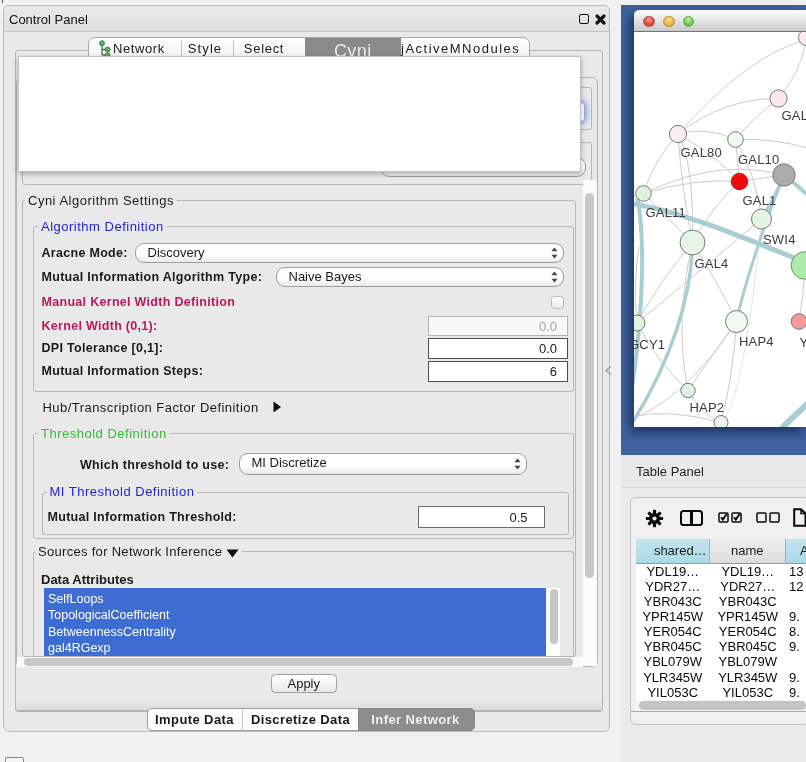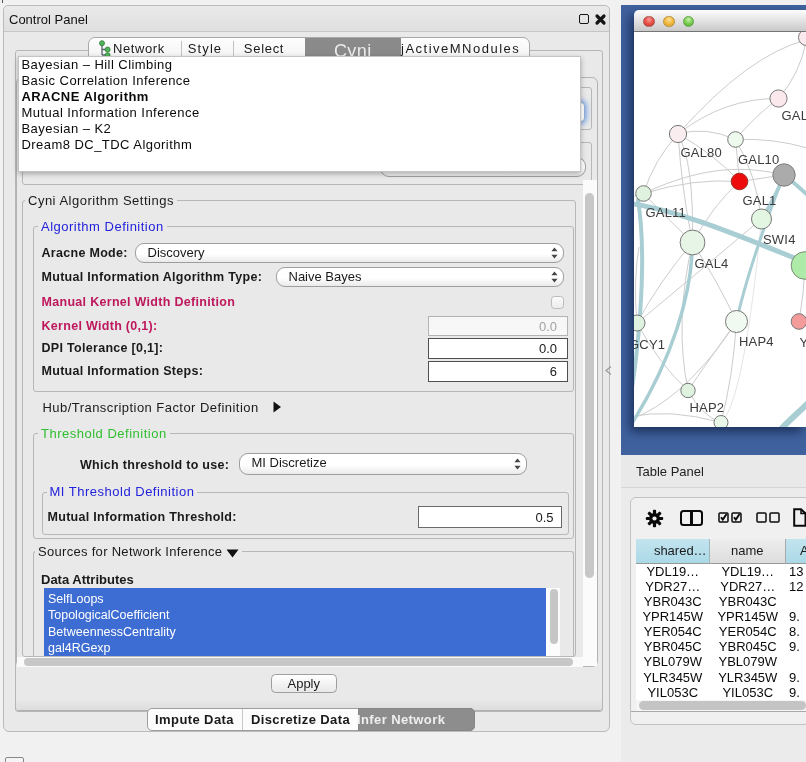--- a/index.html
+++ b/index.html
@@ -98,21 +98,21 @@
 <div class="lab" style="left:80px;top:457px">Which threshold to use:</div>
 <div class="combo" style="left:238.5px;top:453px;width:288.5px;height:21.5px">MI Discretize</div>
 <svg class="spin" style="left:513px;top:458px" width="7" height="11" viewBox="0 0 7 11">
     <path d="M3.5,0.5 L6.3,4 H0.7 Z" fill="#444"></path>
     <path d="M3.5,10.5 L6.3,7 H0.7 Z" fill="#444"></path>
   </svg>
 
 <div class="grp" style="left:41.5px;top:491.5px;width:527px;height:43.5px"></div>
 <div class="glabel" style="left:46.5px;top:485px;color:#2222DC">MI Threshold Definition</div>
 <div class="lab" style="left:47.5px;top:509px">Mutual Information Threshold:</div>
-<div class="fld" style="left:417.5px;top:505.5px;width:144px;height:22.5px;border:1px solid #6A6A6A;line-height:21px;padding-right:7px">0.5</div>
+<div class="fld" style="left:417.5px;top:505.5px;width:127px;height:22.5px;border:1px solid #6A6A6A;line-height:21px;padding-right:16px">0.5</div>
 
 <div class="grp" style="left:33px;top:551px;width:540.5px;height:106px;border-bottom:none;border-radius:3px 3px 0 0"></div>
 <div class="glabel" style="left:35px;top:544.5px;letter-spacing:0.3px">Sources for Network Inference <svg width="13" height="10" viewBox="0 0 13 10" style="vertical-align:-2px">
       <path d="M0.5,1.5 L12.5,1.5 L6.5,9.5 Z" fill="#111"></path>
     </svg></div>
 <div class="abs bold" style="left:41px;top:572px;font-size:13px">Data Attributes</div>
 
 <div class="abs" style="left:43.5px;top:587.5px;width:502px;height:68px;background:#3D6CD2"></div>
 <div class="abs" style="left:48px;top:590.5px;color:#fff;font-size:12.5px;line-height:16.5px">SelfLoops<br>TopologicalCoefficient<br>BetweennessCentrality<br>gal4RGexp</div>
 <div class="abs" style="left:545.5px;top:587.5px;width:14.5px;height:68px;background:#FCFCFC"></div>
@@ -123,30 +123,29 @@
 
 <div class="abs" style="left:15.5px;top:699.5px;width:586px;height:11.5px;background:linear-gradient(#E7E7E7,#DDDDDD);border-bottom:1px solid #B0B0B0;border-radius:0 0 3px 3px"></div>
 
 <div class="abs" style="left:270.5px;top:673.5px;width:66.5px;height:19.5px;border:1px solid #9E9E9E;border-radius:4.5px;background:linear-gradient(#FFFFFF,#E8E8E8);text-align:center;line-height:18px">Apply</div>
 
 <div class="abs" style="left:146.5px;top:707.5px;width:328px;height:23px;border:1px solid #9E9E9E;border-radius:5px;background:#FCFCFC"></div>
 <div class="abs" style="left:242px;top:708.5px;width:1px;height:21px;background:#C9C9C9"></div>
 <div class="abs" style="left:357.5px;top:707.5px;width:117px;height:23px;background:#8D8D8D;border:1px solid #868686;border-radius:0 5px 5px 0"></div>
 <div class="abs" style="left:152px;top:711.5px;width:85px;font-weight:bold;text-align:center;letter-spacing:0.4px;white-space:nowrap">Impute Data</div>
 <div class="abs" style="left:248px;top:711.5px;width:105px;font-weight:bold;text-align:center;letter-spacing:0.4px;white-space:nowrap">Discretize Data</div>
-<div class="abs" style="left:357px;top:711.5px;width:117px;font-weight:bold;text-align:left;color:#EFEFEF;letter-spacing:0.4px;white-space:nowrap">Infer Network</div>
+<div class="abs" style="left:357px;top:711.5px;width:117px;font-weight:bold;text-align:center;color:#EFEFEF;letter-spacing:0.4px;white-space:nowrap">Infer Network</div>
 
 <svg class="abs" style="left:605px;top:366px" width="7" height="9" viewBox="0 0 7 9">
     <path d="M6,0.5 L1,4.5 L6,8.5" stroke="#999" stroke-width="1.2" fill="none"></path>
   </svg>
 
 <div class="abs" style="left:5px;top:756.5px;width:19px;height:10px;border:1.5px solid #888;background:#F4F4F4;border-radius:2px 2px 0 0"></div>
 
 <div class="abs" id="popup" style="left:17.5px;top:56px;width:563.5px;height:115.5px;background:#FFFFFF;border:1px solid #C4C4C4;box-shadow:0 2px 5px rgba(0,0,0,0.28)">
-  <div style="padding-left:3px;line-height:16px;color:#0A0A0A;letter-spacing:0.45px">Bayesian – Hill Climbing<br>Basic Correlation Inference<br><b>ARACNE Algorithm</b><br>Mutual Information Inference<br>Bayesian – K2<br>Dream8 DC_TDC Algorithm</div>
 </div>
 
 <div class="abs" id="desktop" style="left:621px;top:4.5px;width:185px;height:450px;background:#3F629E"></div>
 
 <div class="abs" id="netwin" style="left:633.5px;top:10px;width:172.5px;height:416.5px;box-shadow:-4px 5px 10px rgba(0,10,40,0.55)">
   <div style="position:absolute;left:0;top:0;width:100%;height:21.5px;background:linear-gradient(#FDFDFD,#C9C9C9);border-bottom:1px solid #757575;border-radius:5px 0 0 0"></div>
   <div class="abs" style="left:9.5px;top:5.5px;width:11.5px;height:11.5px;border-radius:50%;background:radial-gradient(circle at 50% 30%,#FA9A95,#E64A42 55%,#C63730);border:1px solid #A85550"></div>
   <div class="abs" style="left:29.5px;top:5.5px;width:11.5px;height:11.5px;border-radius:50%;background:radial-gradient(circle at 50% 30%,#FBDE96,#EFB63C 55%,#D8A027);border:1px solid #BA8F35"></div>
   <div class="abs" style="left:49px;top:5.5px;width:11.5px;height:11.5px;border-radius:50%;background:radial-gradient(circle at 50% 30%,#C8F2AA,#74CA4B 55%,#4FAA2C);border:1px solid #64A64A"></div>
   <div class="abs" id="netbody" style="left:0;top:22px;width:172.5px;height:394.5px;background:#fff;overflow:hidden">

